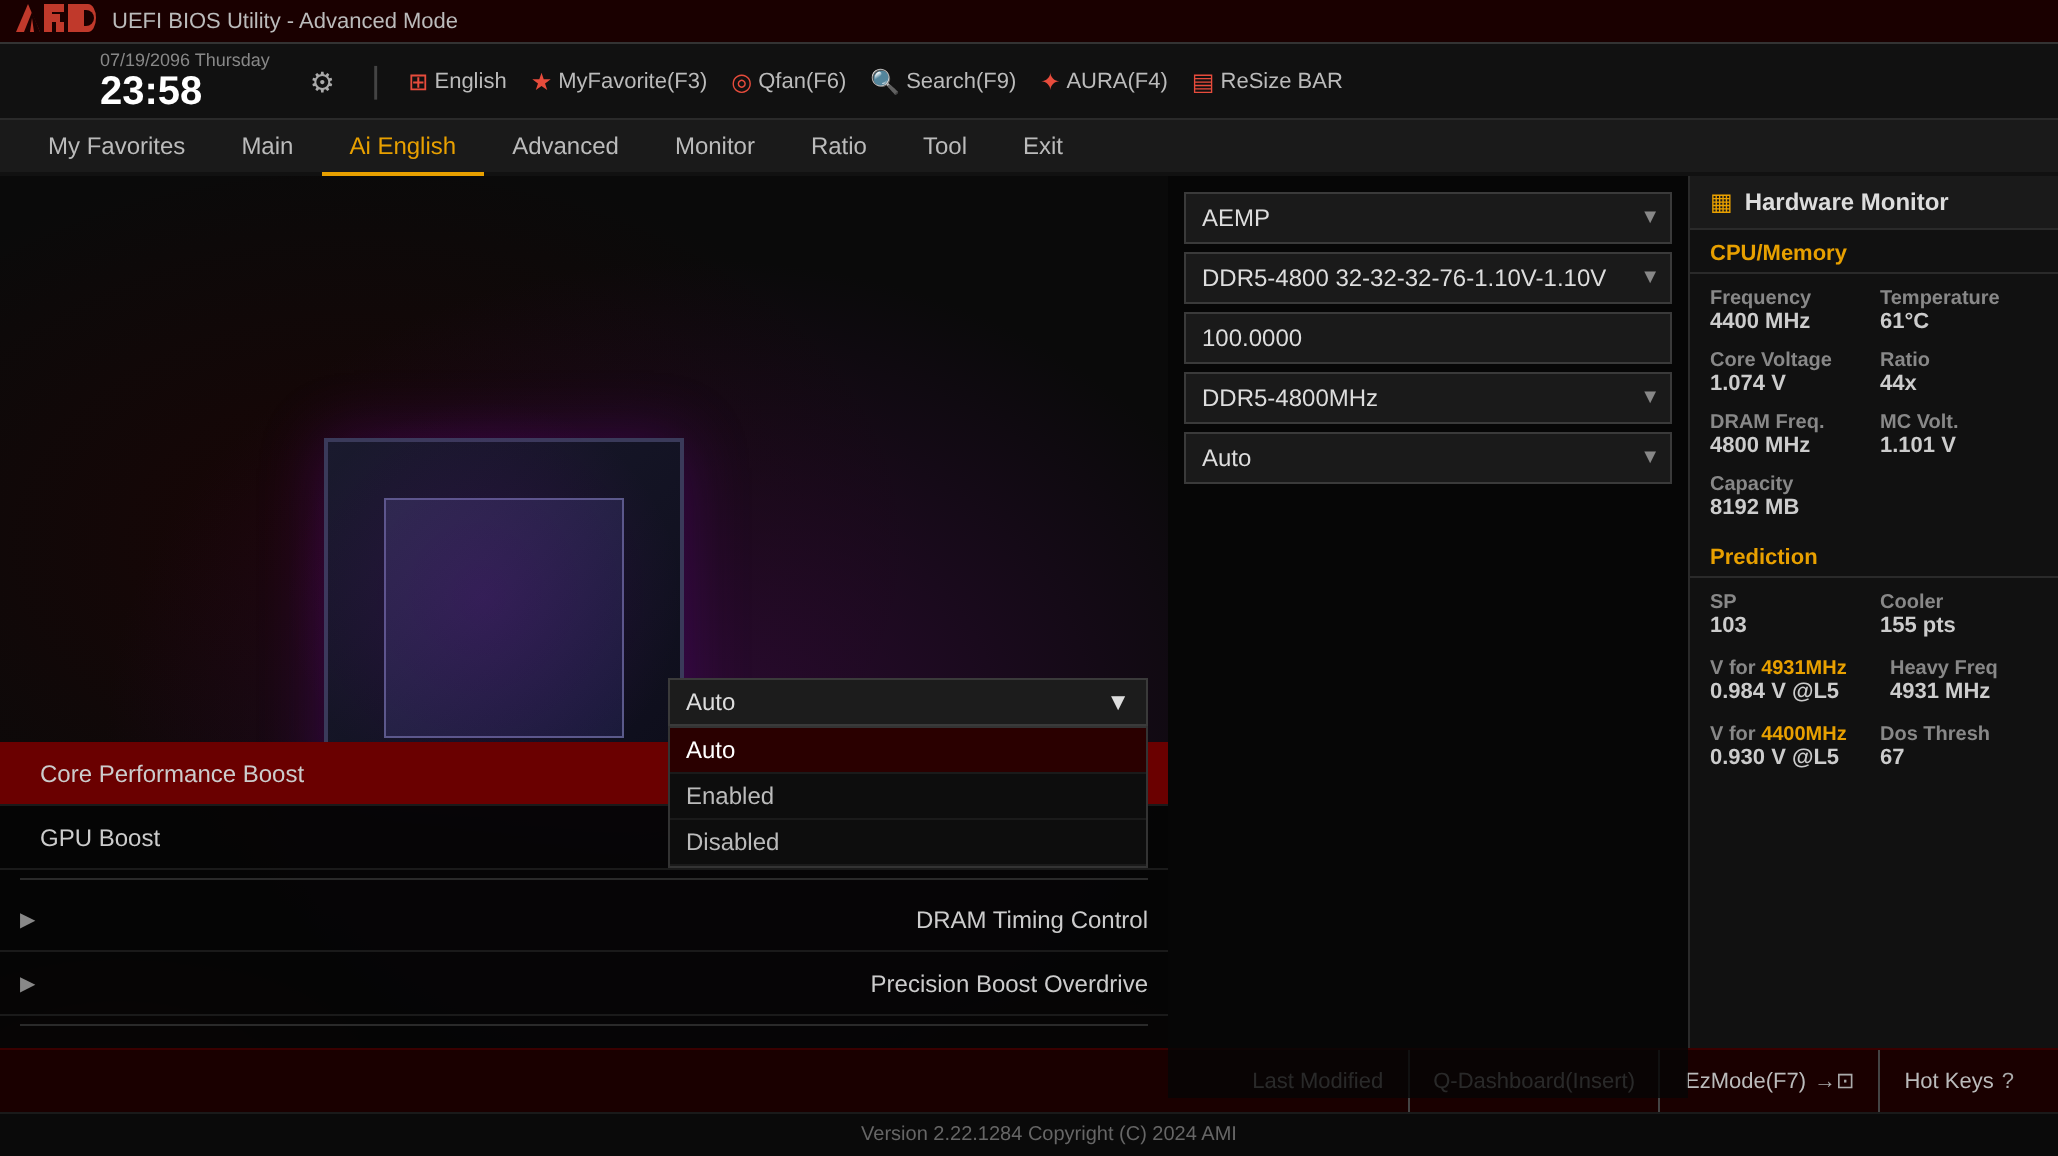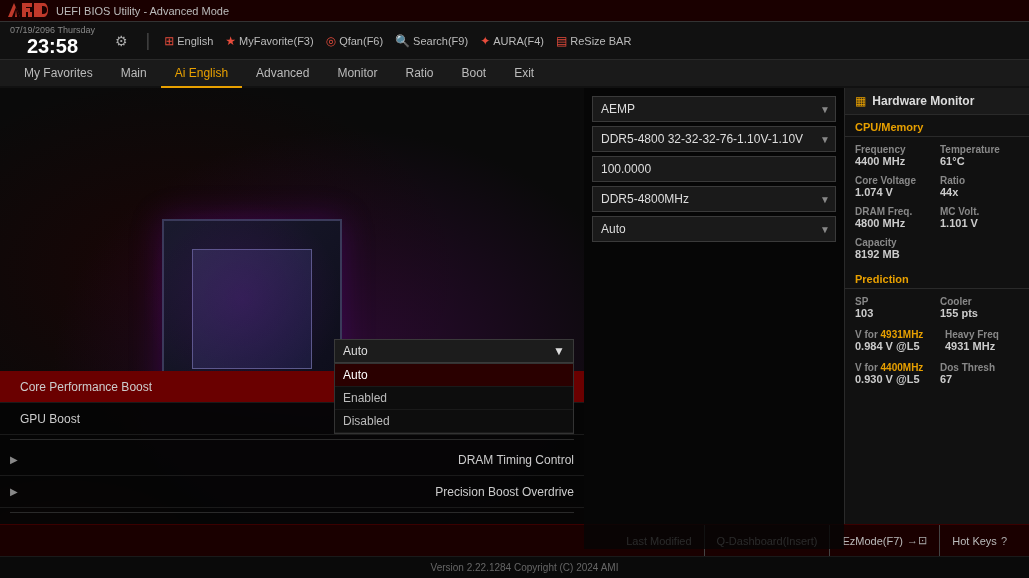--- a/index.html
+++ b/index.html
@@ -40,22 +40,23 @@
       height: 38px;
       display: flex;
       align-items: center;
       padding: 0 10px;
       border-bottom: 1px solid #2a2a2a;
       gap: 12px;
     }
     .datetime {
       display: flex;
       flex-direction: column;
-      align-items: center;
+      align-items: flex-start;
       margin-right: 4px;
+      margin-left: 40px;
     }
     .date-line { color: #888; font-size: 9px; }
     .time-display { color: #fff; font-size: 20px; font-weight: bold; line-height: 1.1; }
     .gear-icon { color: #aaa; font-size: 14px; margin: 0 4px; cursor: pointer; }
     .divider-v { color: #444; font-size: 18px; margin: 0 2px; }
     .topbar-item {
       color: #bbb;
       font-size: 11px;
       display: flex;
       align-items: center;
@@ -428,21 +429,21 @@
   </div>
 </div>
 
 <div id="navbar">
   <div class="nav-item">My Favorites</div>
   <div class="nav-item">Main</div>
   <div class="nav-item active">Ai English</div>
   <div class="nav-item">Advanced</div>
   <div class="nav-item">Monitor</div>
   <div class="nav-item">Ratio</div>
-  <div class="nav-item">Boot</div>
+  <div class="nav-item">Tool</div>
   <div class="nav-item">Exit</div>
 </div>
 
 <div class="full-layout">
   <div class="content-row">
 
     <div class="left-image-area">
       <div class="cpu-bg">
         <div class="cpu-visual">
           <div class="cpu-socket">

